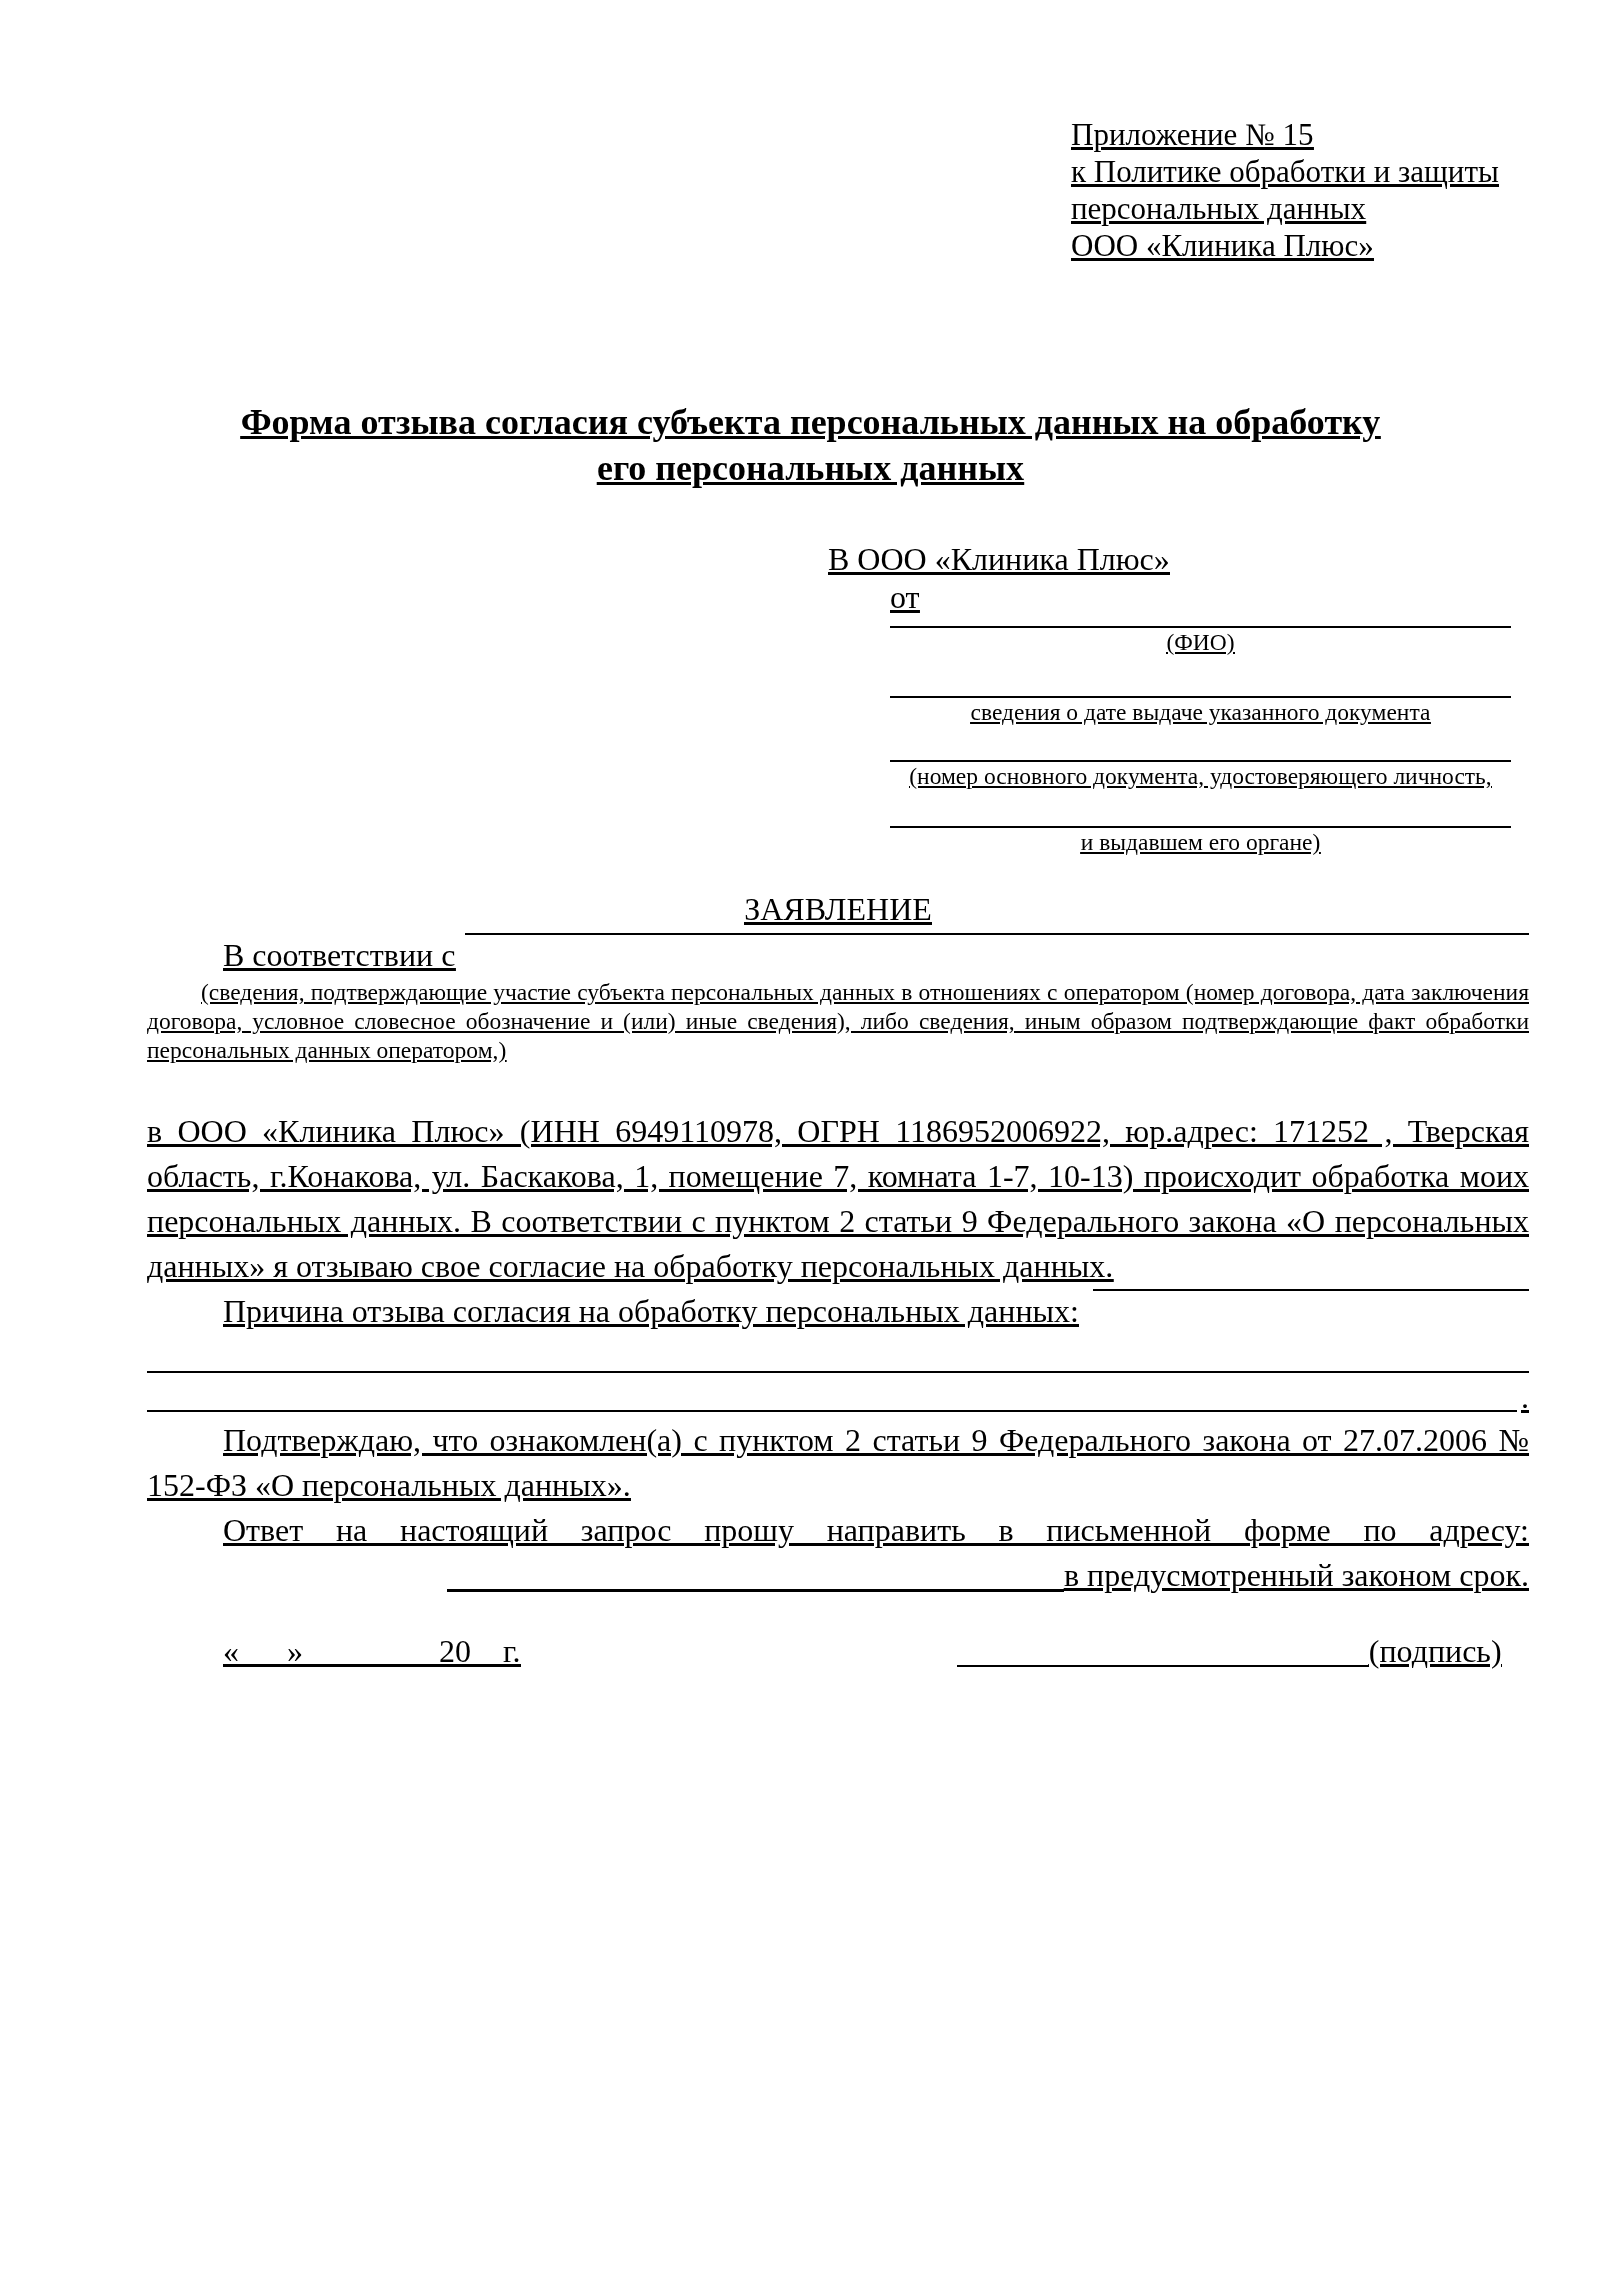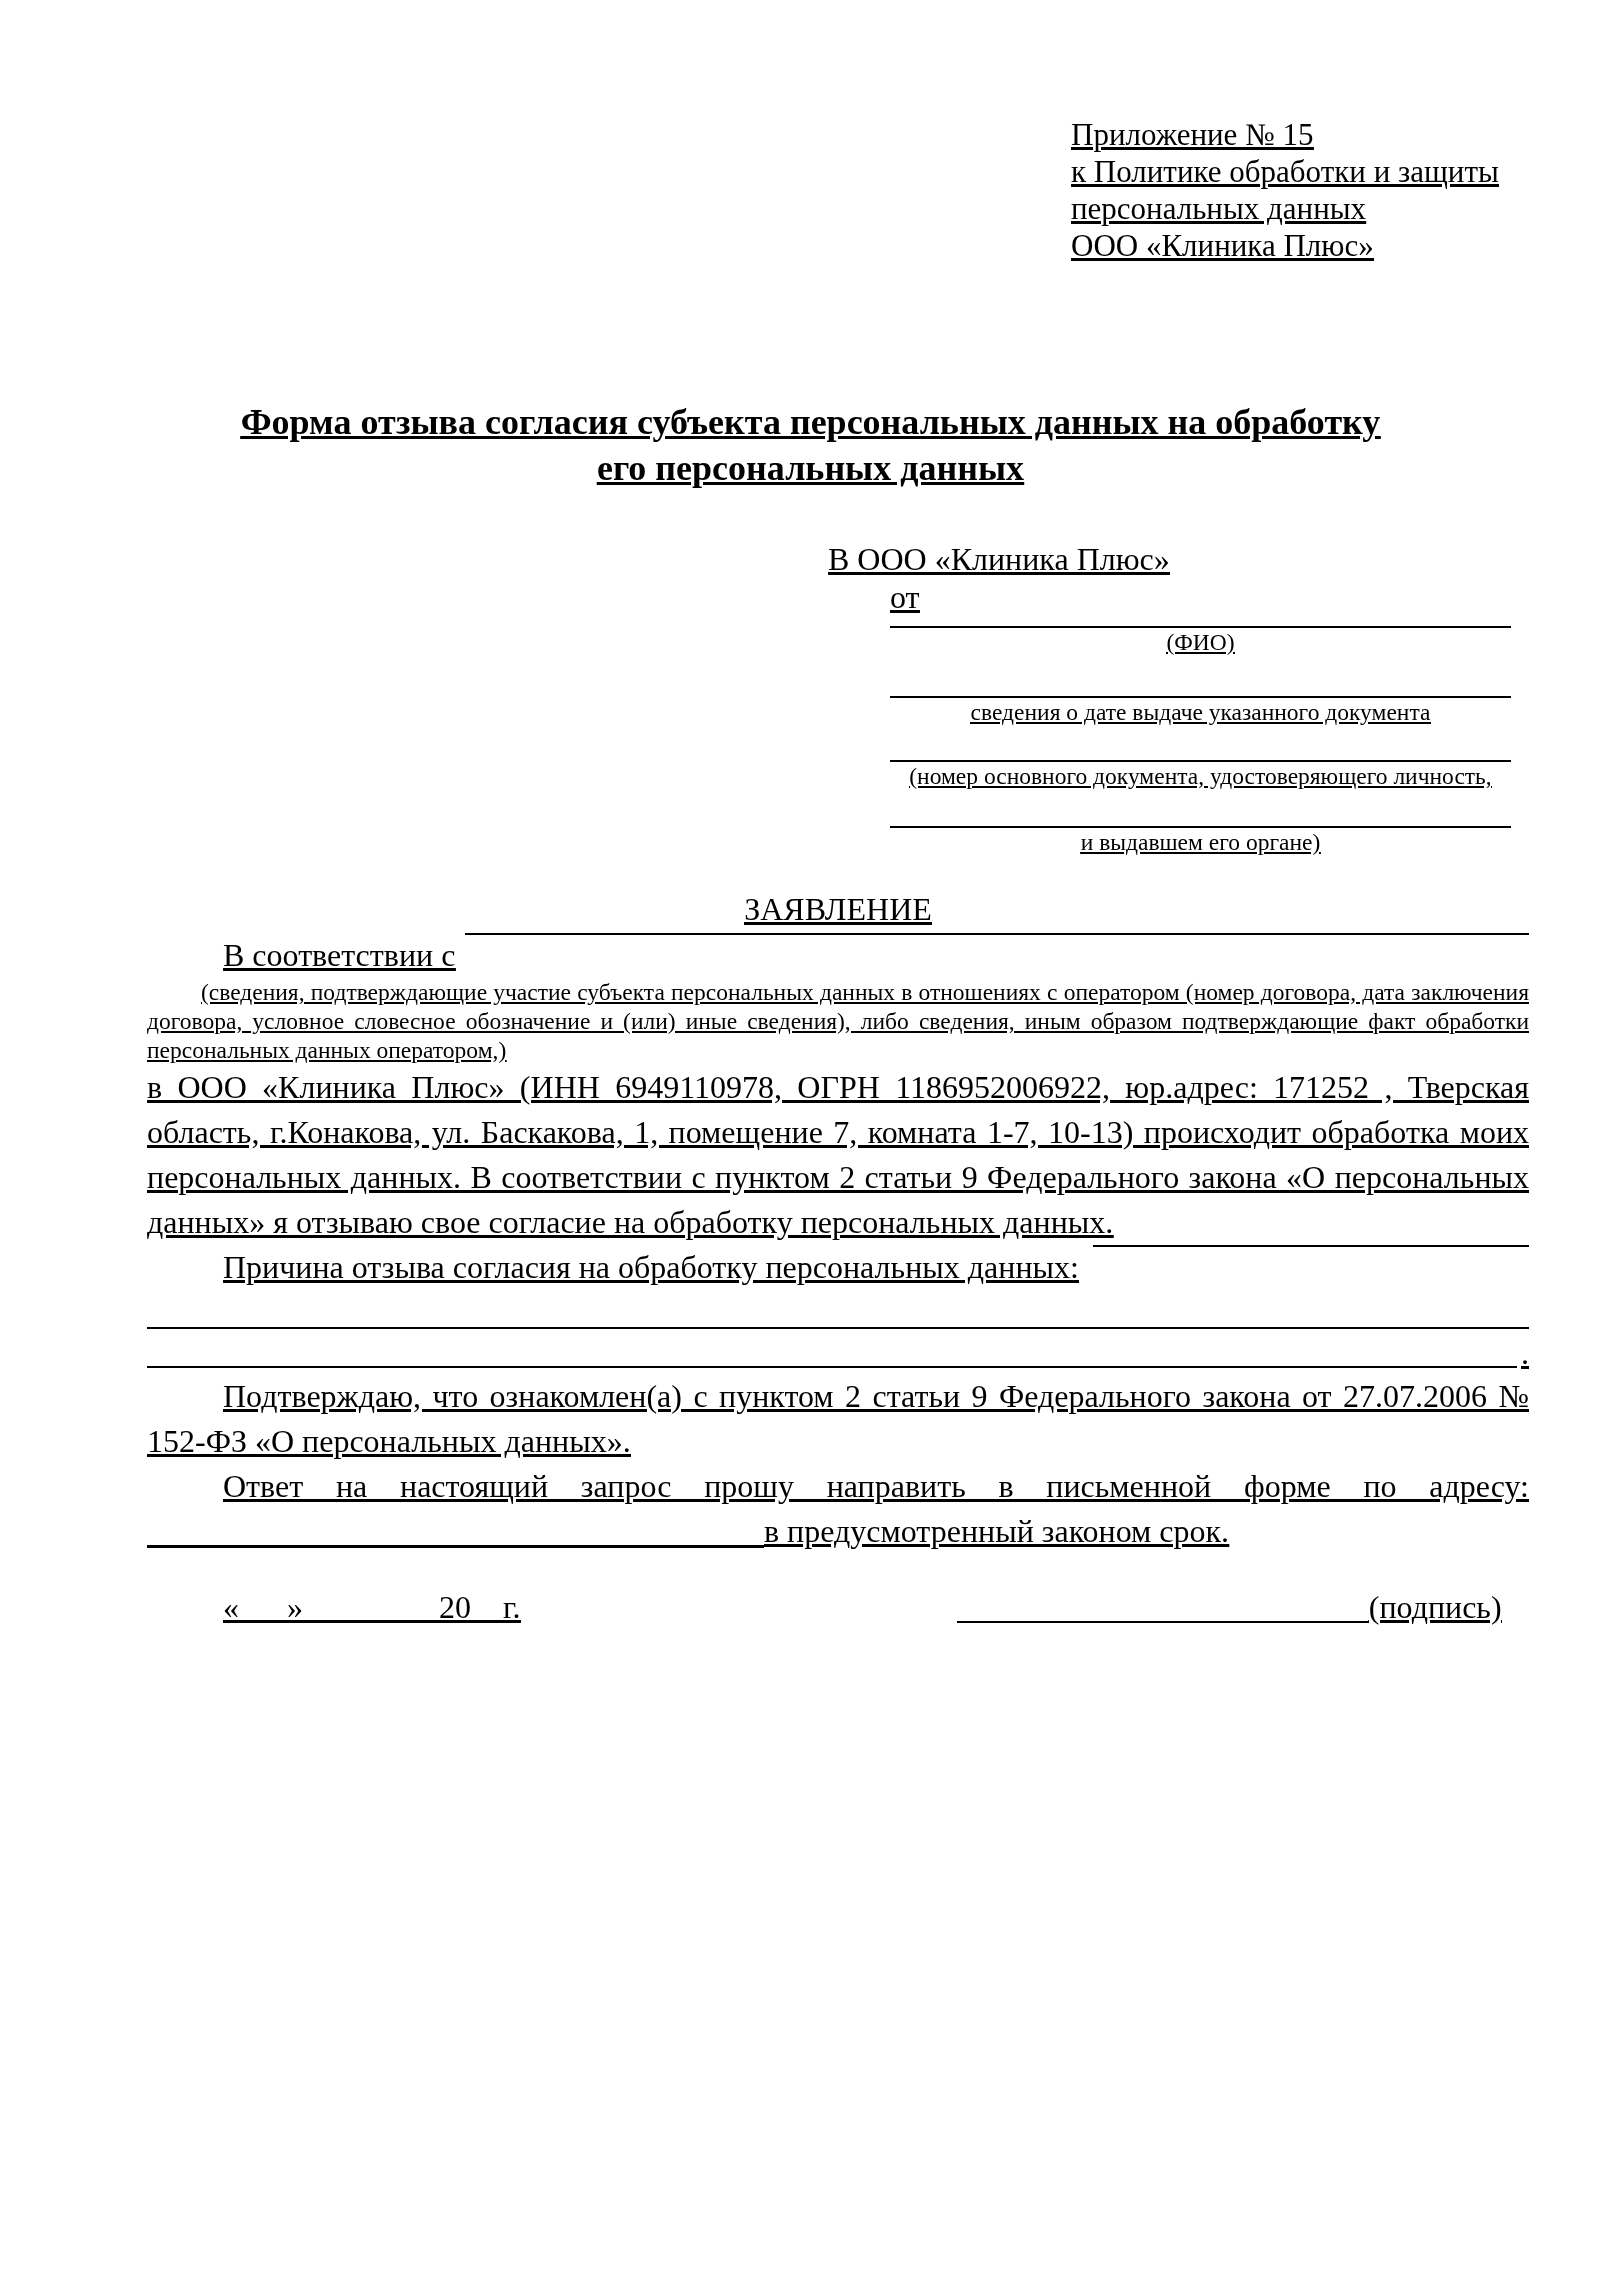--- a/index.html
+++ b/index.html
@@ -53,20 +53,21 @@
   .intro-row { margin-top: 3.9px; font-size: 32px; line-height: 45px; padding-left: 76px; }
   .intro-row .fill-line { margin-left: 9.8px; }
   .intro-note {
     font-size: 23.5px; line-height: 29px;
     text-align: justify;
     text-indent: 54px;
   }
   .stmt-body {
     font-size: 32px; line-height: 45px;
     text-align: justify;
+    margin-top: 44px;
   }
   .reason-row { font-size: 32px; line-height: 45px; padding-left: 76px; }
   .reason-row .fill-line { margin-left: 13.7px; }
   .blank-row { font-size: 32px; }
   .blank-row-1 { height: 39px; }
   .blank-row-2 { height: 39px; }
   .blank-row .fill-line { margin-bottom: 0; }
   .blank-row { display: flex; align-items: flex-end; }
   .blank-row .period { line-height: 27.4px; padding-left: 3.9px; }
   .confirm-par {
@@ -74,21 +75,21 @@
     text-align: justify;
     text-indent: 76px;
     margin-top: 5.9px;
   }
   .reply-line1 {
     font-size: 32px; line-height: 45px;
     text-indent: 76px;
     text-align: justify;
     text-align-last: justify;
   }
-  .reply-line2 { font-size: 32px; line-height: 45px; display: flex; align-items: stretch; }
+  .reply-line2 { font-size: 32px; line-height: 45px; display: flex; align-items: stretch; justify-content: flex-end; }
   .reply-line2 .addr-blank { width: 617px; border-bottom: 3.9px solid #000; margin-bottom: 5.9px; }
   
   .sig-row {
     margin-top: 31px;
     display: flex;
     justify-content: space-between;
     align-items: stretch;
     font-size: 32px; line-height: 45px;
     padding-left: 76px;
     padding-right: 27.4px;

